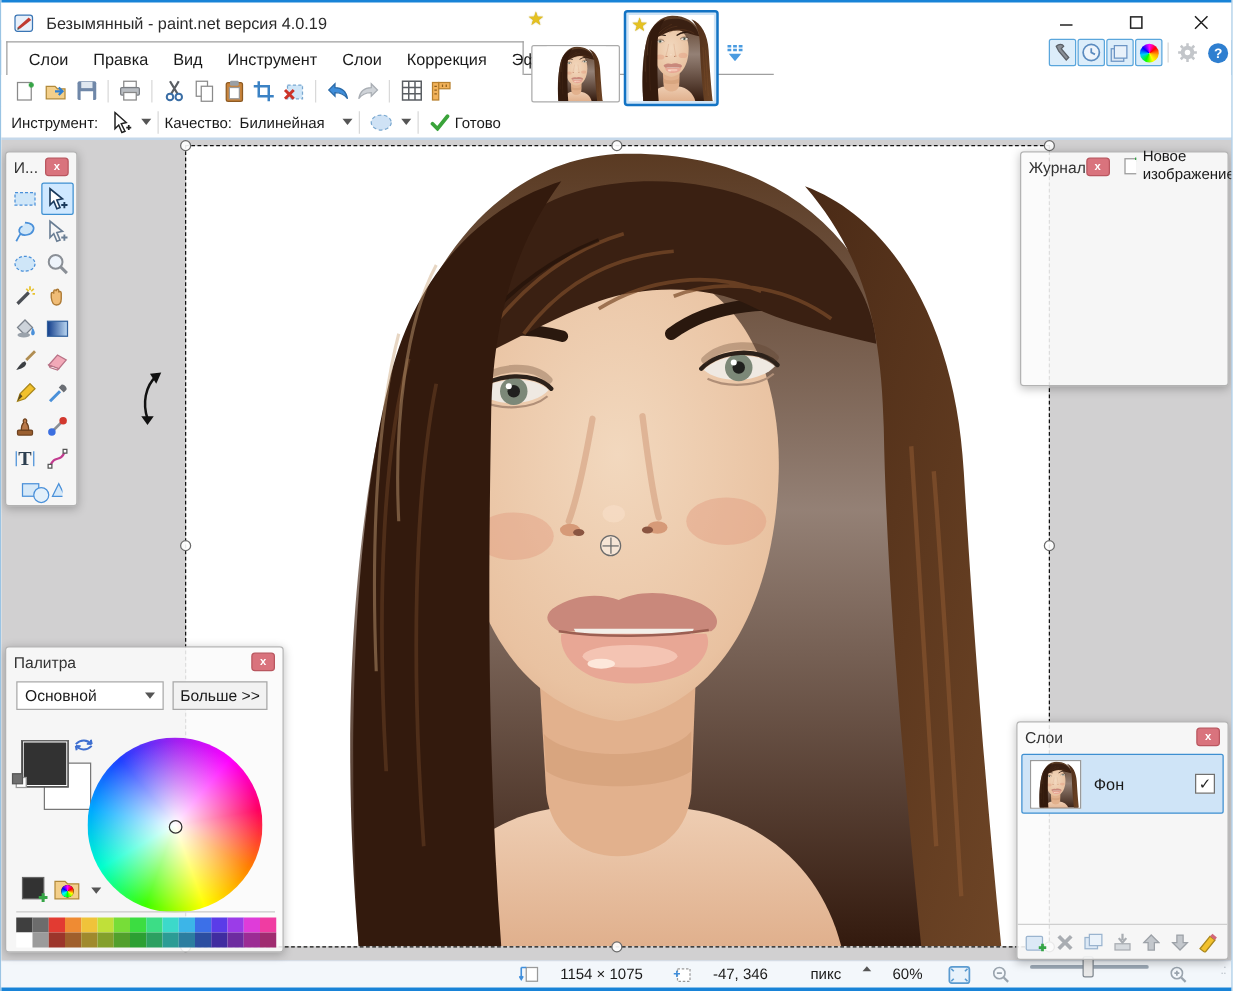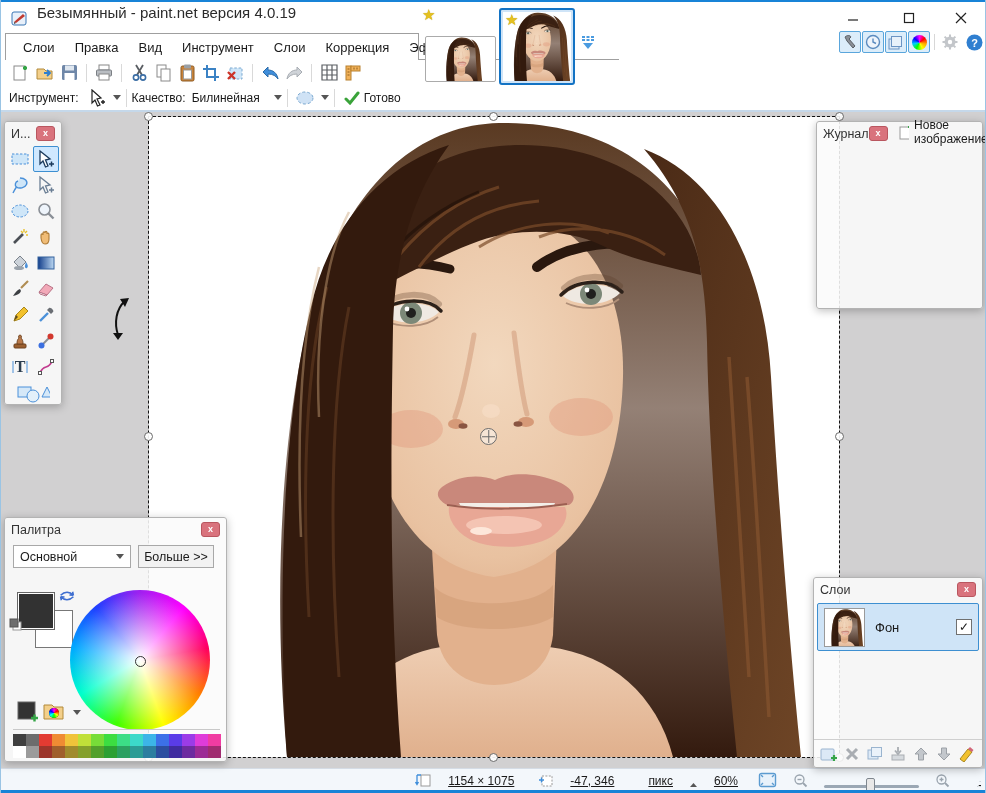--- a/index.html
+++ b/index.html
@@ -10,21 +10,21 @@
     background:#fff; position:relative; overflow:hidden;
     border-left:1px solid #9ac4e4; border-right:1px solid #9ac4e4;
   }
   .abs { position:absolute; }
   svg { display:block; }
 
   
   #top-border { left:0; top:0; width:986px; height:2px; background:#1883d7; z-index:50; }
   #titlebar { left:0; top:2px; width:986px; height:30px; background:#fff; }
   #app-icon { left:10px; top:8px; }
-  #window-title { left:36px; top:2px; font-size:15px; color:#2b2b2b; }
+  #window-title { left:36px; top:9px; font-size:13px; color:#2b2b2b; }
   .wctl { top:2px; width:40px; height:28px; display:flex; align-items:center; justify-content:center; cursor:default; }
   #btn-min { left:832px; } #btn-max { left:888px; } #btn-close { left:940px; }
 
   
   #menu-baseline { left:4px; top:59px; width:614px; height:1px; background:#9f9f9f; }
   #menubar { left:4px; top:33px; width:414px; height:27px; background:#fff;
     border:1px solid #9f9f9f; border-bottom:none; display:flex; align-items:center; padding-left:8px; gap:2px; }
   .menu-item { padding:4px 9px; font-size:13px; }
 
   
@@ -113,21 +113,21 @@
   #layer-thumb { width:41px; height:39px; background:#fff; border:1px solid #9a9a9a; overflow:hidden; display:flex; justify-content:center; }
   #layer-check { width:16px; height:16px; background:#fff; border:1px solid #707070; margin-left:auto;
     display:flex; align-items:center; justify-content:center; font-size:12px; color:#222; }
   #layers-footer { margin-top:auto; border-top:1px solid #cfcfcf; height:28px; display:flex; align-items:center; gap:4px; padding:0 6px; }
   #layers-footer .ico { width:20px; }
 
   
   #statusbar { left:0; top:768px; width:986px; height:22px; background:#f3f7fb; border-top:1px solid #d5dce5;
     display:flex; align-items:center; padding:0 6px; gap:4px; font-size:12px; color:#1a1a1a; }
   #status-left { display:flex; align-items:center; gap:5px; }
-  #status-right { margin-left:auto; display:flex; align-items:flex-end; gap:16px;text-decoration:underline; }
+  #status-right { margin-left:auto; display:flex; align-items:flex-start; gap:16px; }
   #zoom-slider-track { width:95px; height:3px; background:#9aa7b4; border-radius:2px; position:relative; }
   #zoom-slider-thumb { position:absolute; left:42px; top:-7px; width:9px; height:17px; background:#e8e8e8; border:1px solid #808890; border-radius:2px; }
   #bottom-border { left:0; top:790px; width:986px; height:3px; background:#1883d7; z-index:50; }
   .grip { display:flex; flex-direction:column; gap:2px; margin-left:6px; }
   .grip i { display:block; width:9px; text-align:right; font-style:normal; color:#9aa4ae; font-size:8px; line-height:3px; }
 </style>
 </head>
 <body>
 
 <svg width="0" height="0" style="position:absolute">

